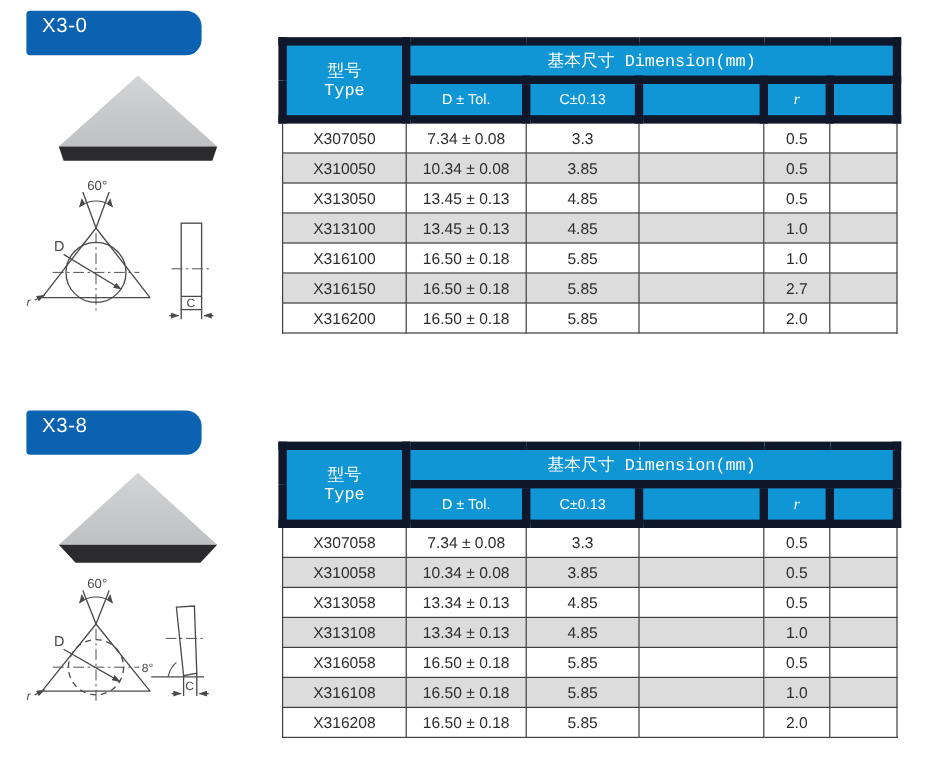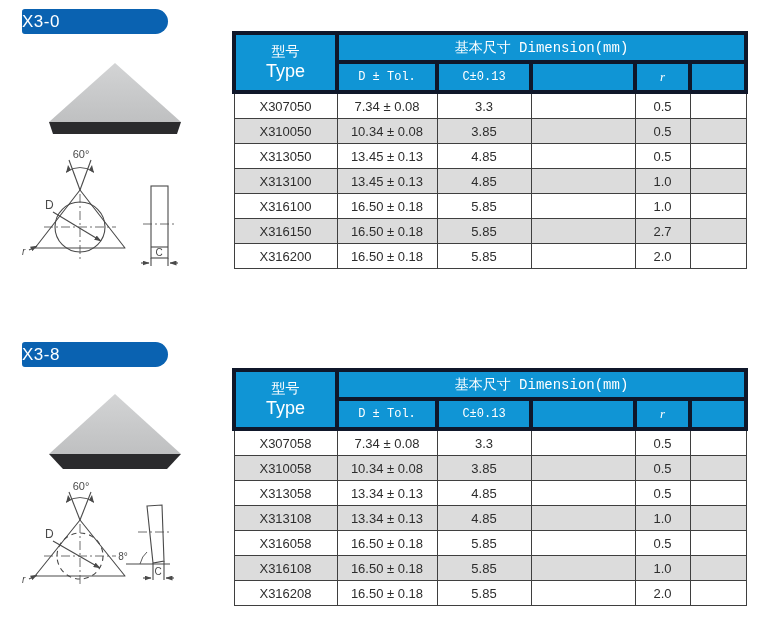--- a/index.html
+++ b/index.html
@@ -1,45 +1,45 @@
 <!DOCTYPE html>
 <html><head>
 <meta charset="utf-8">
 <style>
   html,body{margin:0;padding:0;}
   body{
     width:780px;height:639px;position:relative;overflow:hidden;
     background:#ffffff;font-family:"Liberation Sans",sans-serif;
   }
   .pill{
-    position:absolute;left:22px;width:146px;height:25px;box-sizing:border-box;
+    position:absolute;left:22px;width:146px;height:37px;box-sizing:border-box;
     background:#0a62b1;border-radius:3px 13px 13px 3px;
-    color:#ffffff;font-size:17px;line-height:25px;letter-spacing:.5px;
+    color:#ffffff;font-size:17px;line-height:25px;padding-left:13px;letter-spacing:.5px;
   }
   #pill1{top:9px}
   #pill2{top:342px}
   svg{position:absolute;display:block;}
   #photo1{left:40px;top:60px}
   #photo2{left:40px;top:390px}
   #draw1{left:8px;top:146px}
   #draw2{left:8px;top:480px}
   table.spec{
     position:absolute;left:232px;width:512px;table-layout:fixed;border-collapse:collapse;
     font-size:13px;color:#2d2d2d;
   }
   #table1{top:31px}
   #table2{top:368px}
   .spec th{
-    background:#1095d5;color:#ffffff;border:4px solid #0f172a;
+    background:#1095d5;color:#ffffff;border:7px solid #0f172a;
     font-weight:normal;padding:0;text-align:center;
   }
   .spec .h1 th.dim{height:25px;font-size:14px;font-family:Liberation Mono, monospace;}
   .spec th.type{font-size:14px;line-height:1.3;}
-  .spec th.type .en{font-size:18px;}
-  .spec .h2 th{height:26px;font-size:12px;font-family:Liberation Mono, monospace;}
+  .spec th.type .en{font-size:14px;font-family:Liberation Mono, monospace;}
+  .spec .h2 th{height:26px;font-size:12px;}
   .spec th.rhead{font-style:italic;font-family:"Liberation Serif",serif;font-size:13px;}
   .spec td{
     border:1.5px solid #3f3f3f;text-align:center;height:24px;padding:0;background:#ffffff;
   }
   .spec tbody tr:nth-child(even) td{background:#dcdcdc;}
   .dd{stroke-dasharray:9 3 2 3;stroke-width:.8;}
   svg text{font-family:"Liberation Sans",sans-serif;fill:#4a4a4a;stroke:none;}
 </style>
 </head>
 <body>

